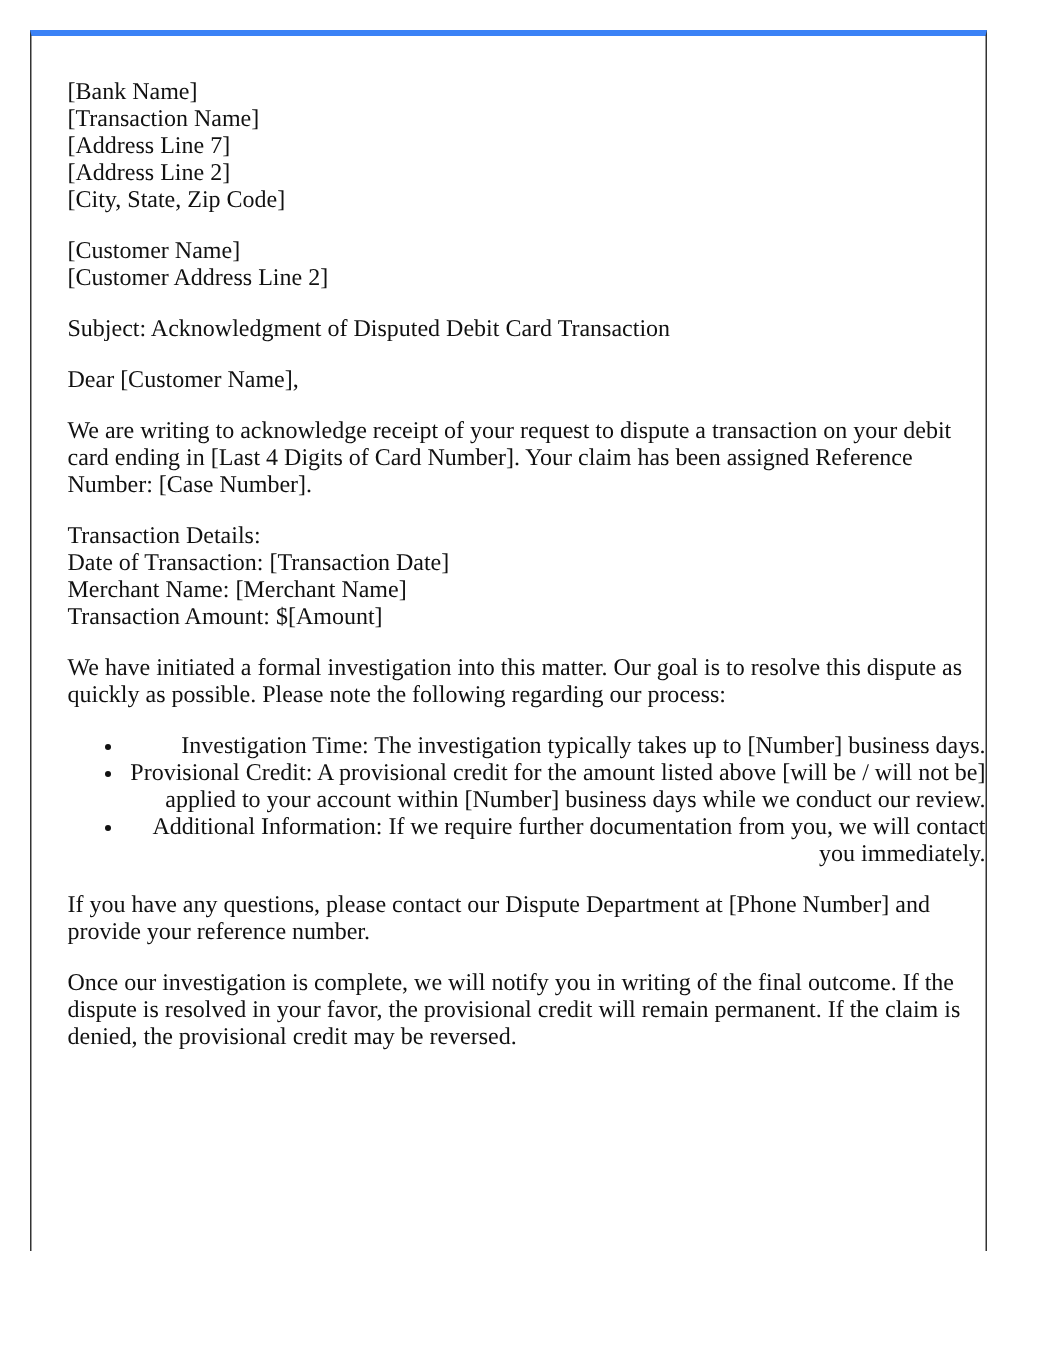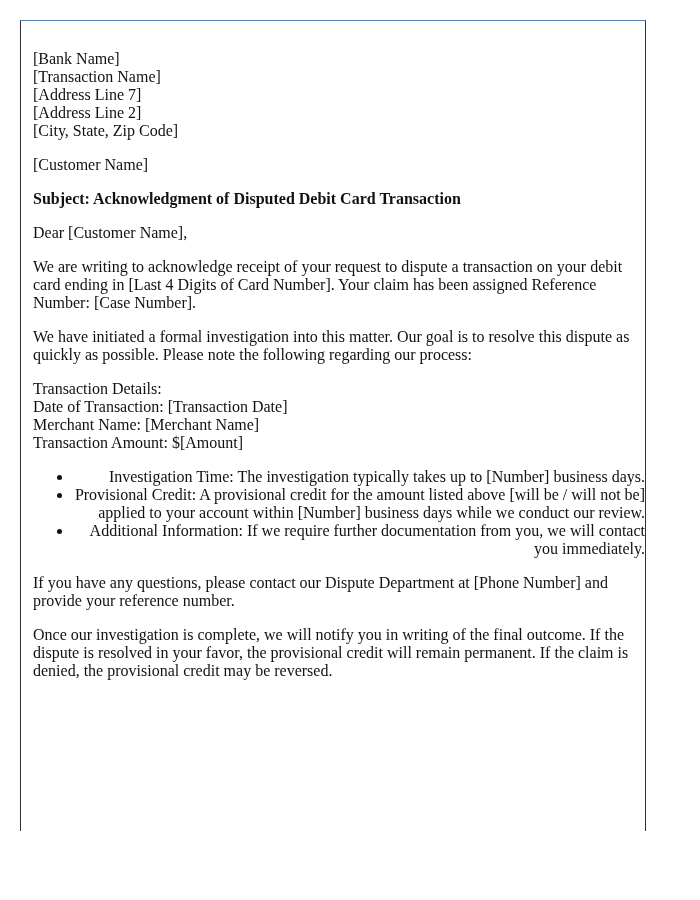--- a/index.html
+++ b/index.html
@@ -18,33 +18,33 @@
       color: #111111;
     }
     .letter {
       position: absolute;
       left: 20px;
       top: 20px;
       width: 612px;
       height: 781px;
       border-left: 1px solid #333333;
       border-right: 1px solid #333333;
-      border-top: 1px solid #3b82f6;
-      padding: 29px 0 0 12px;
+      border-top: 4px solid #3b82f6;
+      padding: 29px 0 0 24px;
       box-sizing: content-box;
       overflow: hidden;
     }
     .letter p {
       margin: 0 0 16px 0;
     }
     .block-line {
       display: block;
     }
     .subject {
-      font-weight: bold;
+      font-weight: normal;
     }
     b, strong {
       font-weight: normal;
     }
     ul.process {
       margin: 0 0 16px 0;
       padding-left: 40px;
       text-align: right;
     }
     ul.process li {
@@ -60,36 +60,37 @@
     <span class="block-line">[Bank Name]</span>
     <span class="block-line">[Transaction Name]</span>
     <span class="block-line">[Address Line 7]</span>
     <span class="block-line">[Address Line 2]</span>
     <span class="block-line">[City, State, Zip Code]</span>
   </p>
 
 
   <p>
     <span class="block-line">[Customer Name]</span>
+    <span class="block-line">[Customer Address Line 2]</span>
   </p>
 
   <p class="subject">Subject: Acknowledgment of Disputed Debit Card Transaction</p>
 
   <p>Dear [Customer Name],</p>
 
   <p><span>We are writing to acknowledge receipt of your request to dispute a transaction on your debit card ending in [Last 4 Digits of Card Number]. Your claim has been assigned Reference Number: </span><b>[Case Number]</b><span>.</span></p>
 
-  <p>We have initiated a formal investigation into this matter. Our goal is to resolve this dispute as quickly as possible. Please note the following regarding our process:</p>
-
   <p>
     <b class="block-line">Transaction Details:</b>
     <span class="block-line">Date of Transaction: [Transaction Date]</span>
     <span class="block-line">Merchant Name: [Merchant Name]</span>
     <span class="block-line">Transaction Amount: $[Amount]</span>
   </p>
+
+  <p>We have initiated a formal investigation into this matter. Our goal is to resolve this dispute as quickly as possible. Please note the following regarding our process:</p>
 
   <ul class="process">
     <li><b>Investigation Time:</b><span> The investigation typically takes up to [Number] business days.</span></li>
     <li><b>Provisional Credit:</b><span> A provisional credit for the amount listed above [will be / will not be] applied to your account within [Number] business days while we conduct our review.</span></li>
     <li><b>Additional Information:</b><span> If we require further documentation from you, we will contact you immediately.</span></li>
   </ul>
 
   <p>If you have any questions, please contact our Dispute Department at [Phone Number] and provide your reference number.</p>
 
   <p>Once our investigation is complete, we will notify you in writing of the final outcome. If the dispute is resolved in your favor, the provisional credit will remain permanent. If the claim is denied, the provisional credit may be reversed.</p>

